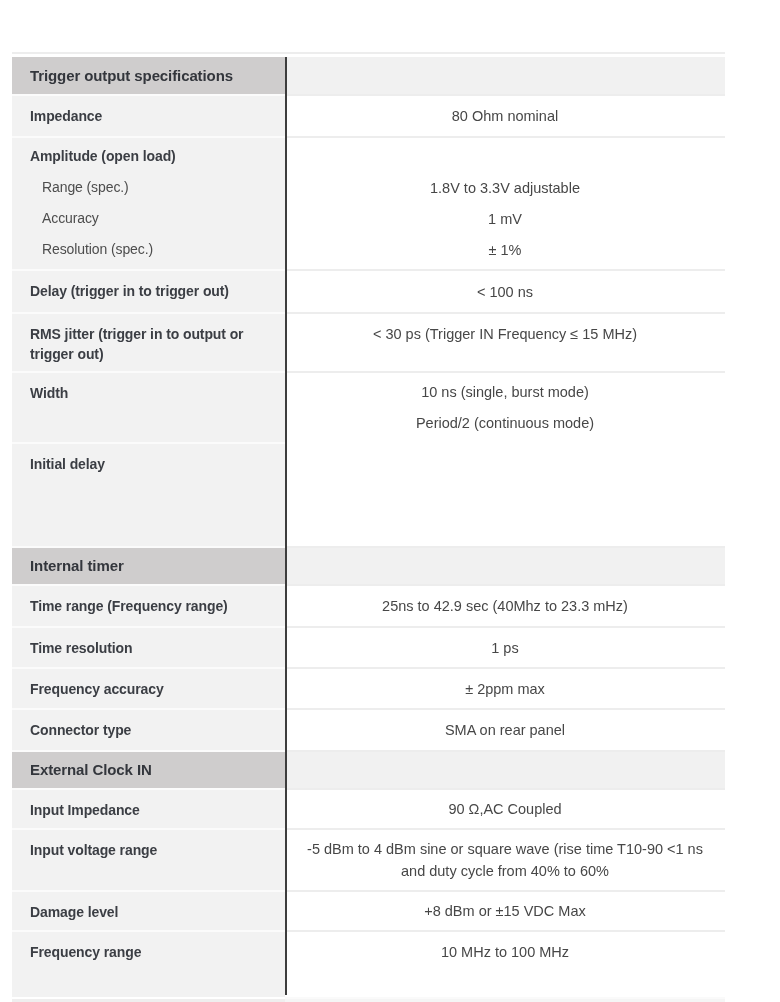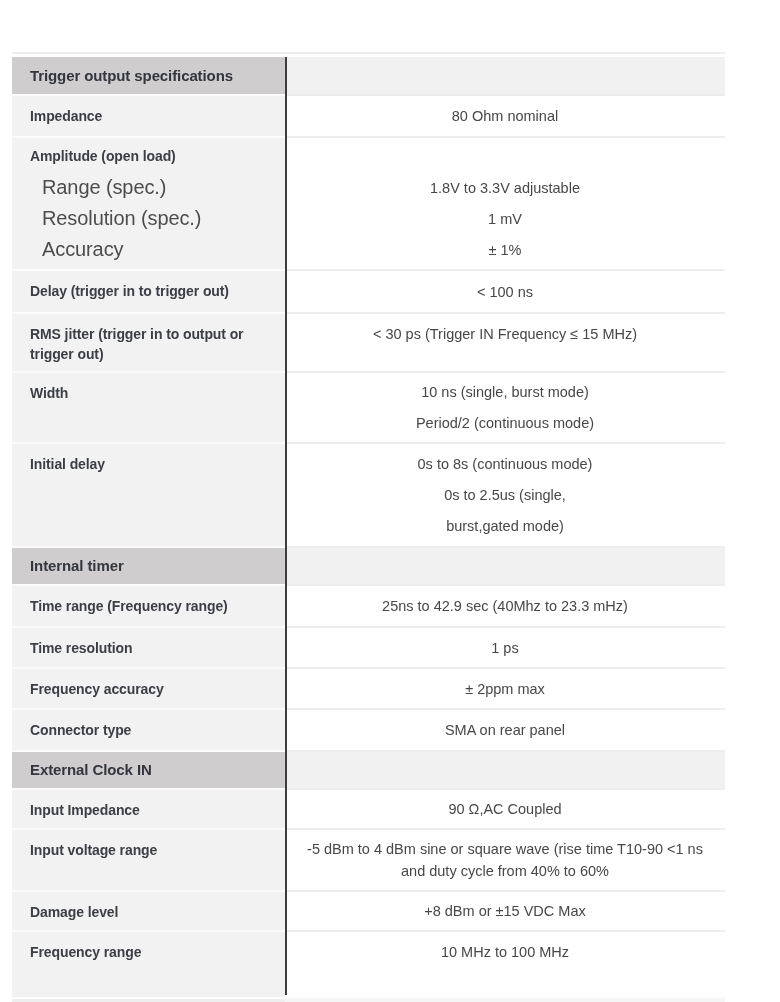--- a/index.html
+++ b/index.html
@@ -25,21 +25,21 @@
     border-top:2px solid #ededed; padding:0 6px; overflow:hidden;
   }
   .row.first .cell-l, .row.first .cell-r { border-top:none; }
 
   .row.hdr .cell-l {
     background:#cfcdcd; display:flex; align-items:center;
     padding-top:0; font-size:15px; color:#33363c;
   }
   .row.hdr .cell-r { background:#f1f1f1; }
 
-  .sublabel { font-weight:400; color:#4d4d4d; font-size:20px; padding-left:12px; }
+  .sublabel { font-weight:400; color:#4d4d4d; font-size:14px; padding-left:12px; }
   .lh31, .lh31 .vline { line-height:31px; }
   .lh22 .vline { line-height:22px;text-align:right; }
   .cell-l.lh31 { padding-top:3px; }
   .cell-r.top { justify-content:flex-start; padding-top:10px; }
   .vline { display:block; }
 
   .sliver-row .cell-l { height:7px; background:#efeeee; border-top:2px solid #ffffff; padding:0; }
   .sliver-row .cell-r { height:7px; background:#f5f5f5; border-top:2px solid #fafafa; padding:0; }
 
   .h37{height:37px} .h38{height:38px} .h40{height:40px} .h41{height:41px}
@@ -63,22 +63,22 @@
       <div class="cell-l">Impedance</div>
       <div class="cell-r">
           <span class="vline">80 Ohm nominal</span>
         </div>
     </div>
 
     <div class="row h133">
       <div class="cell-l lh31">
         <span class="vline">Amplitude (open load)</span>
         <span class="vline sublabel">Range (spec.)</span>
+        <span class="vline sublabel">Accuracy</span>
         <span class="vline sublabel">Resolution (spec.)</span>
-        <span class="vline sublabel">Accuracy</span>
       </div>
       <div class="cell-r lh31">
         <span class="vline">&nbsp;</span>
         <span class="vline">1.8V to 3.3V adjustable</span>
         <span class="vline">1 mV</span>
         <span class="vline">± 1%</span>
       </div>
     </div>
 
     <div class="row h43">
@@ -98,25 +98,20 @@
     <div class="row h71">
       <div class="cell-l">Width</div>
       <div class="cell-r lh31">
         <span class="vline">10 ns (single, burst mode)</span>
         <span class="vline">Period/2 (continuous mode)</span>
       </div>
     </div>
 
     <div class="row h104">
       <div class="cell-l">Initial delay</div>
-      <div class="cell-r lh31">
-        <span class="vline">0s to 8s (continuous mode)</span>
-        <span class="vline">0s to 2.5us (single,</span>
-        <span class="vline">burst,gated mode)</span>
-      </div>
     </div>
 
     <div class="row hdr h38">
       <div class="cell-l">Internal timer</div>
       <div class="cell-r"></div>
     </div>
 
     <div class="row h42">
       <div class="cell-l">Time range (Frequency range)</div>
       <div class="cell-r">

